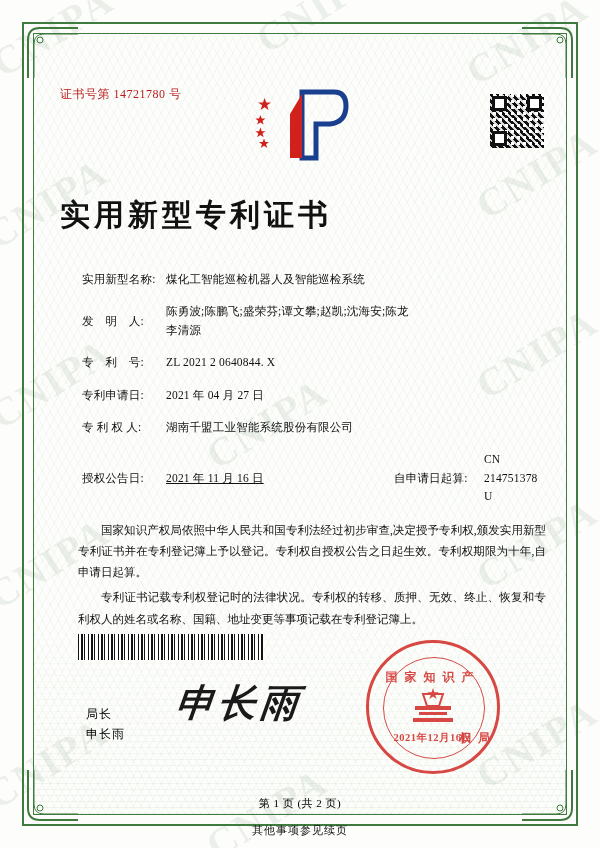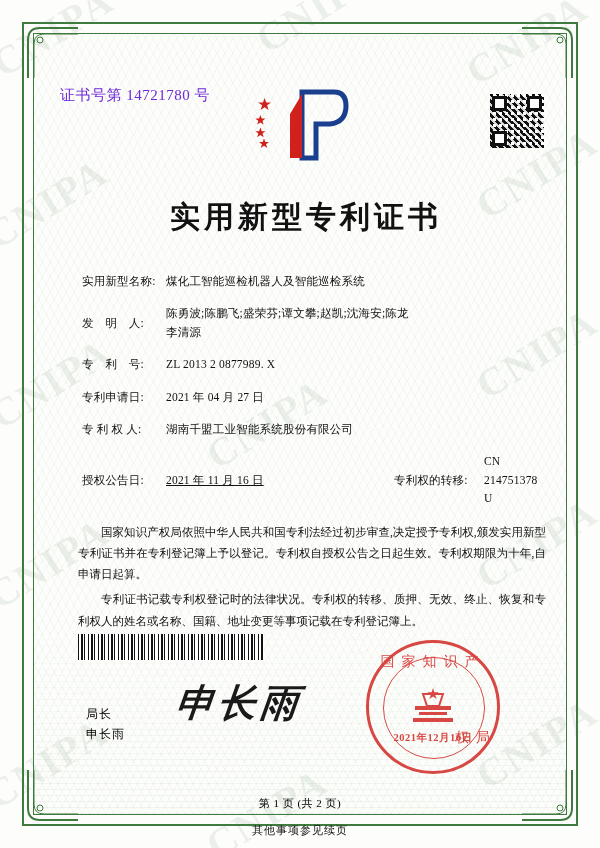--- a/index.html
+++ b/index.html
@@ -87,23 +87,23 @@
   .content {
     position: absolute;
     left: 60px;
     right: 48px;
     top: 86px;
     font-size: 11px;
     color: #111;
   }
 
   .cert-no {
-    font-size: 15px;
+    font-size: 12px;
     letter-spacing: 0.5px;
-    color: #6d28d9;
+    color: #b91c1c;
   }
 
   .emblem {
     position: absolute;
     left: 246px;
     top: 88px;
     width: 108px;
     height: 74px;
   }
 
@@ -132,21 +132,20 @@
     background: #fff;
     border: 3px solid #000;
     box-sizing: border-box;
     z-index: 2;
   }
   .qr-eye.tl { left: 2px;  top: 2px; }
   .qr-eye.tr { right: 2px; top: 2px; }
   .qr-eye.bl { left: 2px;  bottom: 2px; }
 
   .title {
-    text-align: center;
     font-size: 30px;
     font-weight: 700;
     letter-spacing: 4px;
     margin-top: 92px;
     color: #111;
     font-family: "Liberation Serif", serif;
   }
 
   .fields {
     margin-top: 34px;
@@ -244,23 +243,24 @@
     position: absolute;
     left: 50%; top: 52%;
     transform: translate(-50%,-50%);
     width: 56px; height: 56px;
   }
   .seal-text-top, .seal-text-bottom {
     position: absolute;
     left: 0; right: 0;
     text-align: center;
     color: #d0211c;
-    font-size: 14px;
-    font-weight: 400;
+    font-size: 12px;
+    font-weight: 700;
     letter-spacing: 7px;
+    margin-top: 16px;
   }
   .seal-text-top { top: 10px; }
   .seal-text-bottom { bottom: 24px; text-align: right; }
   .seal-date {
     position: absolute;
     left: 0; right: 0;
     bottom: 26px;
     text-align: center;
     color: #d0211c;
     font-size: 10.5px;
@@ -365,38 +365,38 @@
       <div class="row">
         <div class="lbl">发　明　人:</div>
         <div class="val">
           <span>陈勇波;陈鹏飞;盛荣芬;谭文攀;赵凯;沈海安;陈龙</span>
           <span class="sub">李清源</span>
         </div>
       </div>
 
       <div class="row">
         <div class="lbl">专　利　号:</div>
-        <div class="val">ZL 2013 2 0877989. X</div>
+        <div class="val">ZL 2021 2 0640844. X</div>
       </div>
 
       <div class="row">
         <div class="lbl">专利申请日:</div>
         <div class="val">2021 年 04 月 27 日</div>
       </div>
 
       <div class="row">
         <div class="lbl">专 利 权 人:</div>
         <div class="val">湖南千盟工业智能系统股份有限公司</div>
       </div>
 
 
       <div class="row two">
         <div class="lbl">授权公告日:</div>
         <div class="val val-a">2021 年 11 月 16 日</div>
-        <div class="lbl lbl-b">专利权的转移:</div>
+        <div class="lbl lbl-b">自申请日起算:</div>
         <div class="val">CN 214751378 U</div>
       </div>
 
     </div>
 
     <div class="para">国家知识产权局依照中华人民共和国专利法经过初步审查,决定授予专利权,颁发实用新型专利证书并在专利登记簿上予以登记。专利权自授权公告之日起生效。专利权期限为十年,自申请日起算。</div>
     <div class="para second">专利证书记载专利权登记时的法律状况。专利权的转移、质押、无效、终止、恢复和专利权人的姓名或名称、国籍、地址变更等事项记载在专利登记簿上。</div>
 
   </div>
 

